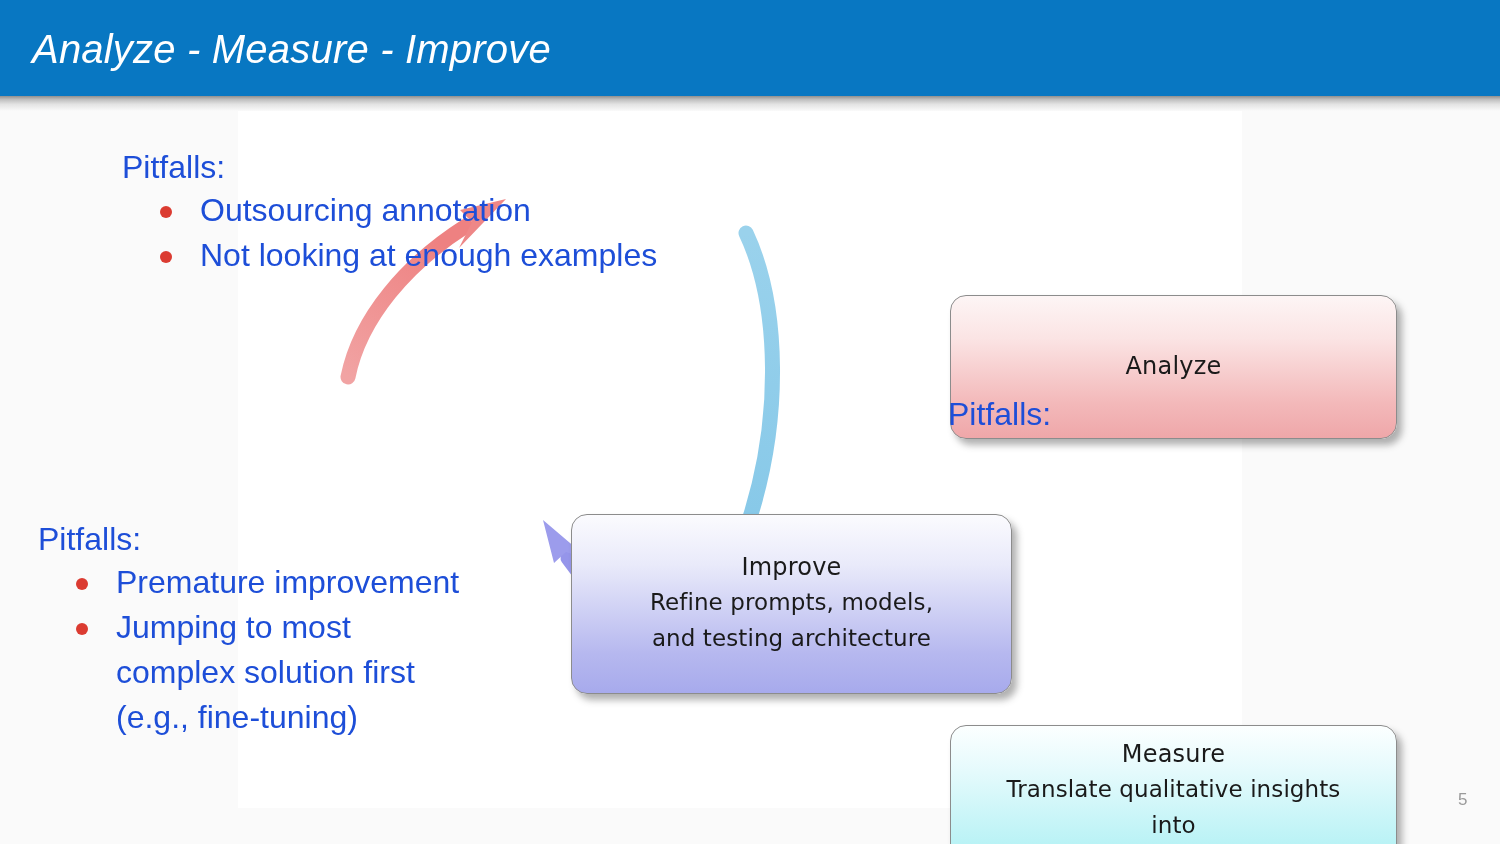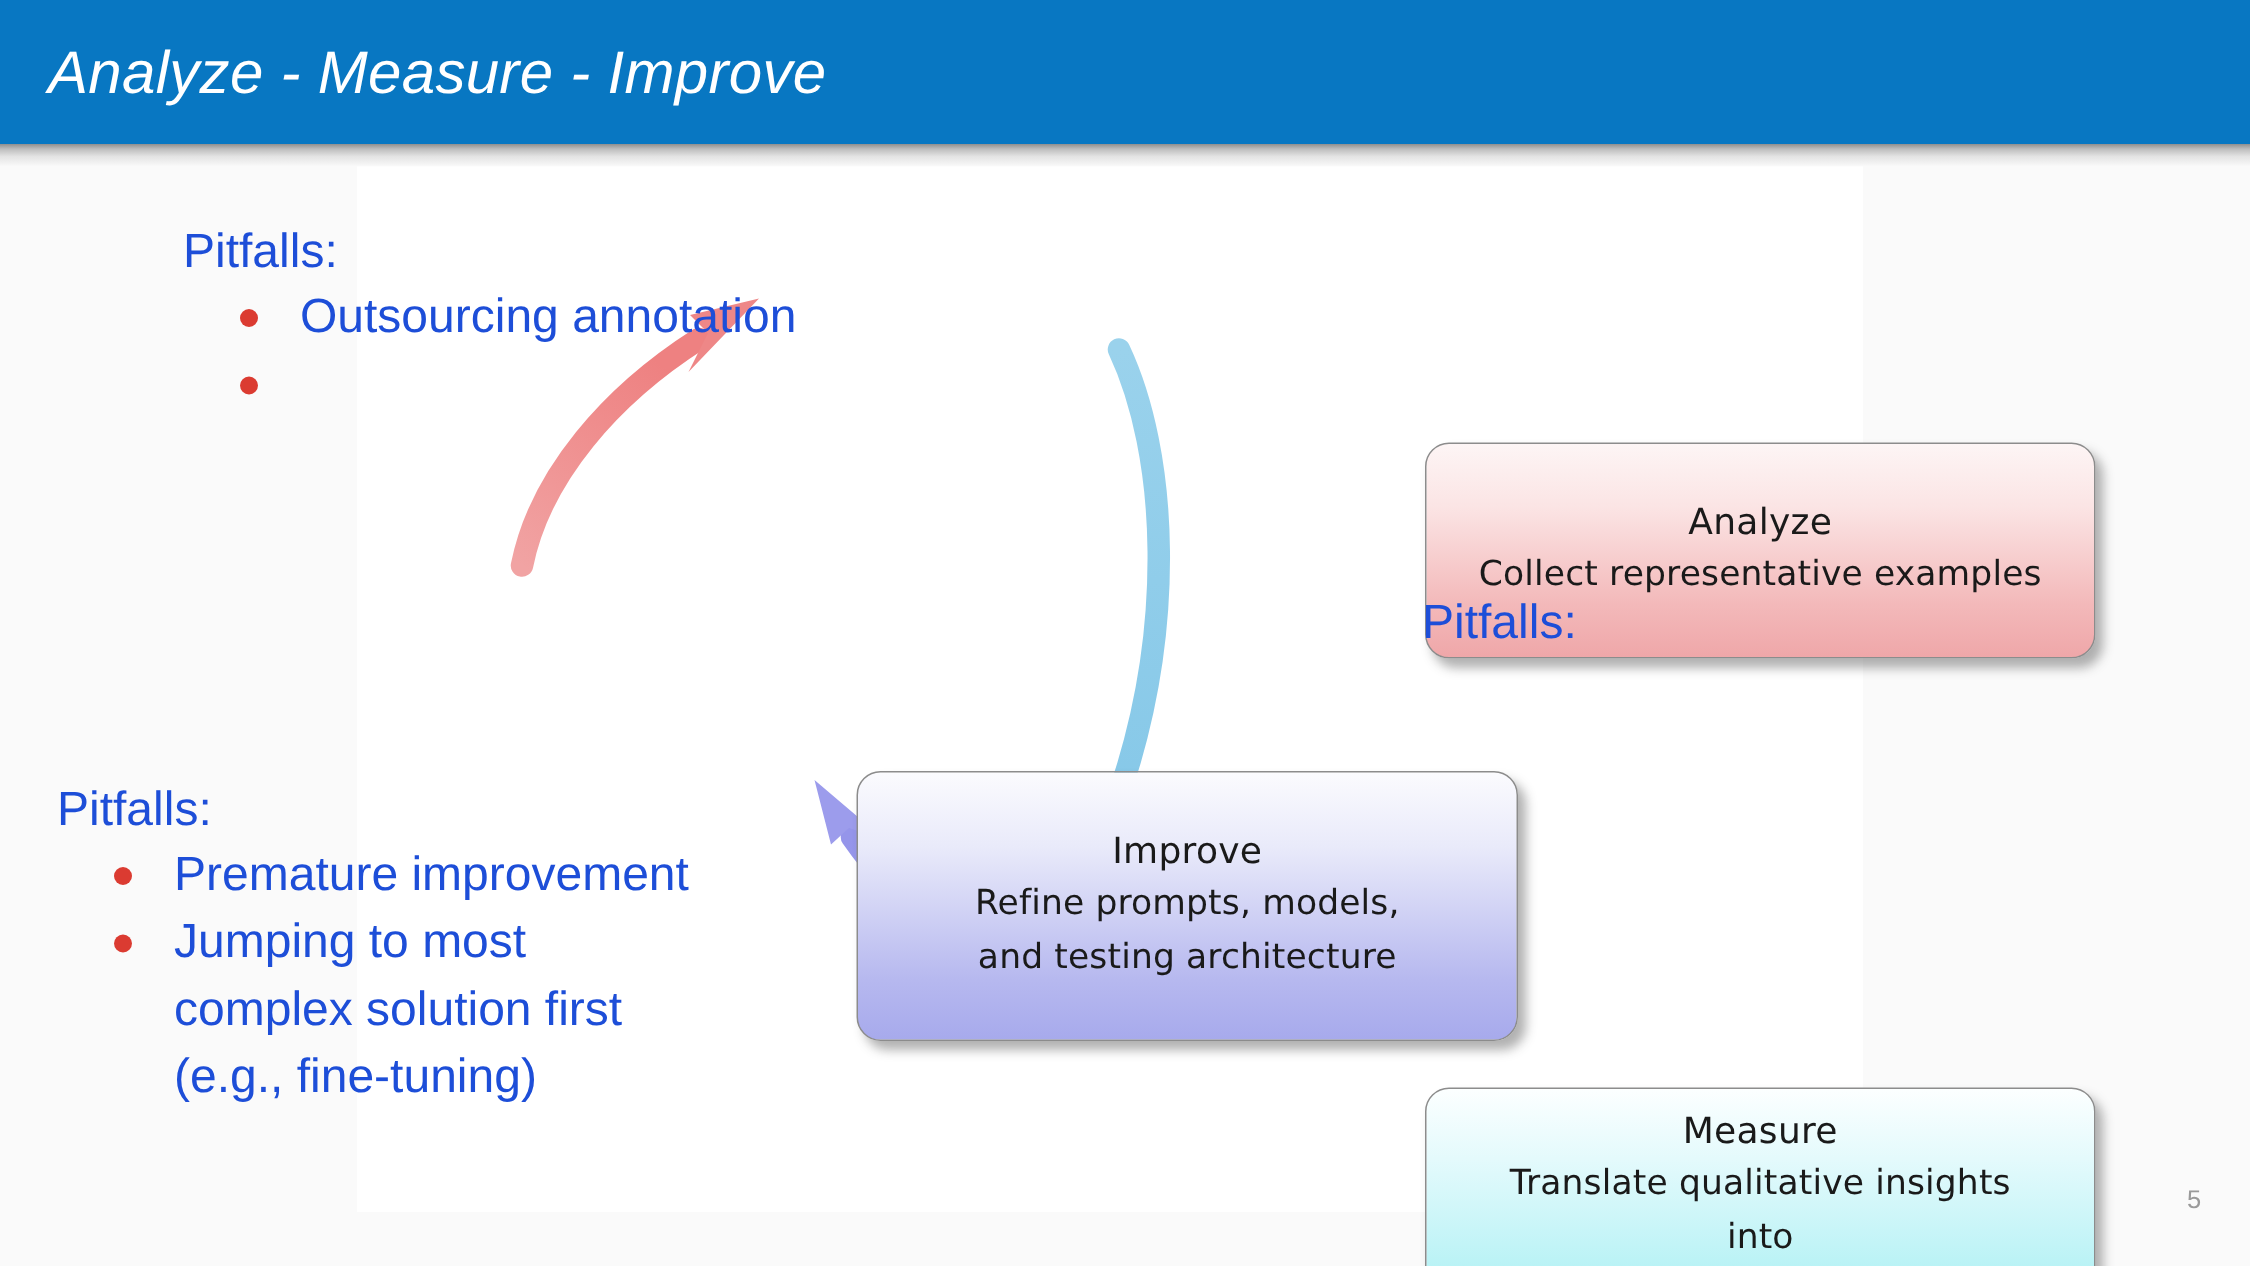--- a/index.html
+++ b/index.html
@@ -192,21 +192,20 @@
       </g>
 
       <g>
         <path d="M 448 538 C 400 524, 360 490, 330 447" stroke="url(#gradPurple)" stroke-width="15" fill="none" stroke-linecap="round"></path>
         <path d="M 305 409 L 316 452 L 328 441 L 352 449 Z" fill="#9c9cec"></path>
       </g>
     </svg>
 
     <div class="flow-box" id="box-analyze">
       <div class="box-title">Analyze</div>
-      <div class="box-line">Collect representative examples</div>
     </div>
 
     <div class="flow-box" id="box-improve">
       <div class="box-title">Improve</div>
       <div class="box-line">Refine prompts, models,</div>
       <div class="box-line">and testing architecture</div>
     </div>
 
     <div class="flow-box" id="box-measure">
       <div class="box-title">Measure</div>
@@ -218,20 +217,21 @@
 
   <div class="pitfall-block" id="pitfalls-analyze">
     <div class="pitfall-heading">Pitfalls:</div>
     <ul class="pitfall-list">
       <li>
         <span class="bullet-dot"></span>
         <span>Outsourcing annotation</span>
       </li>
       <li>
         <span class="bullet-dot"></span>
+        <span>Not looking at enough examples</span>
       </li>
     </ul>
   </div>
 
   <div class="pitfall-block" id="pitfalls-measure">
     <div class="pitfall-heading">Pitfalls:</div>
   </div>
 
   <div class="pitfall-block" id="pitfalls-improve">
     <div class="pitfall-heading">Pitfalls:</div>

